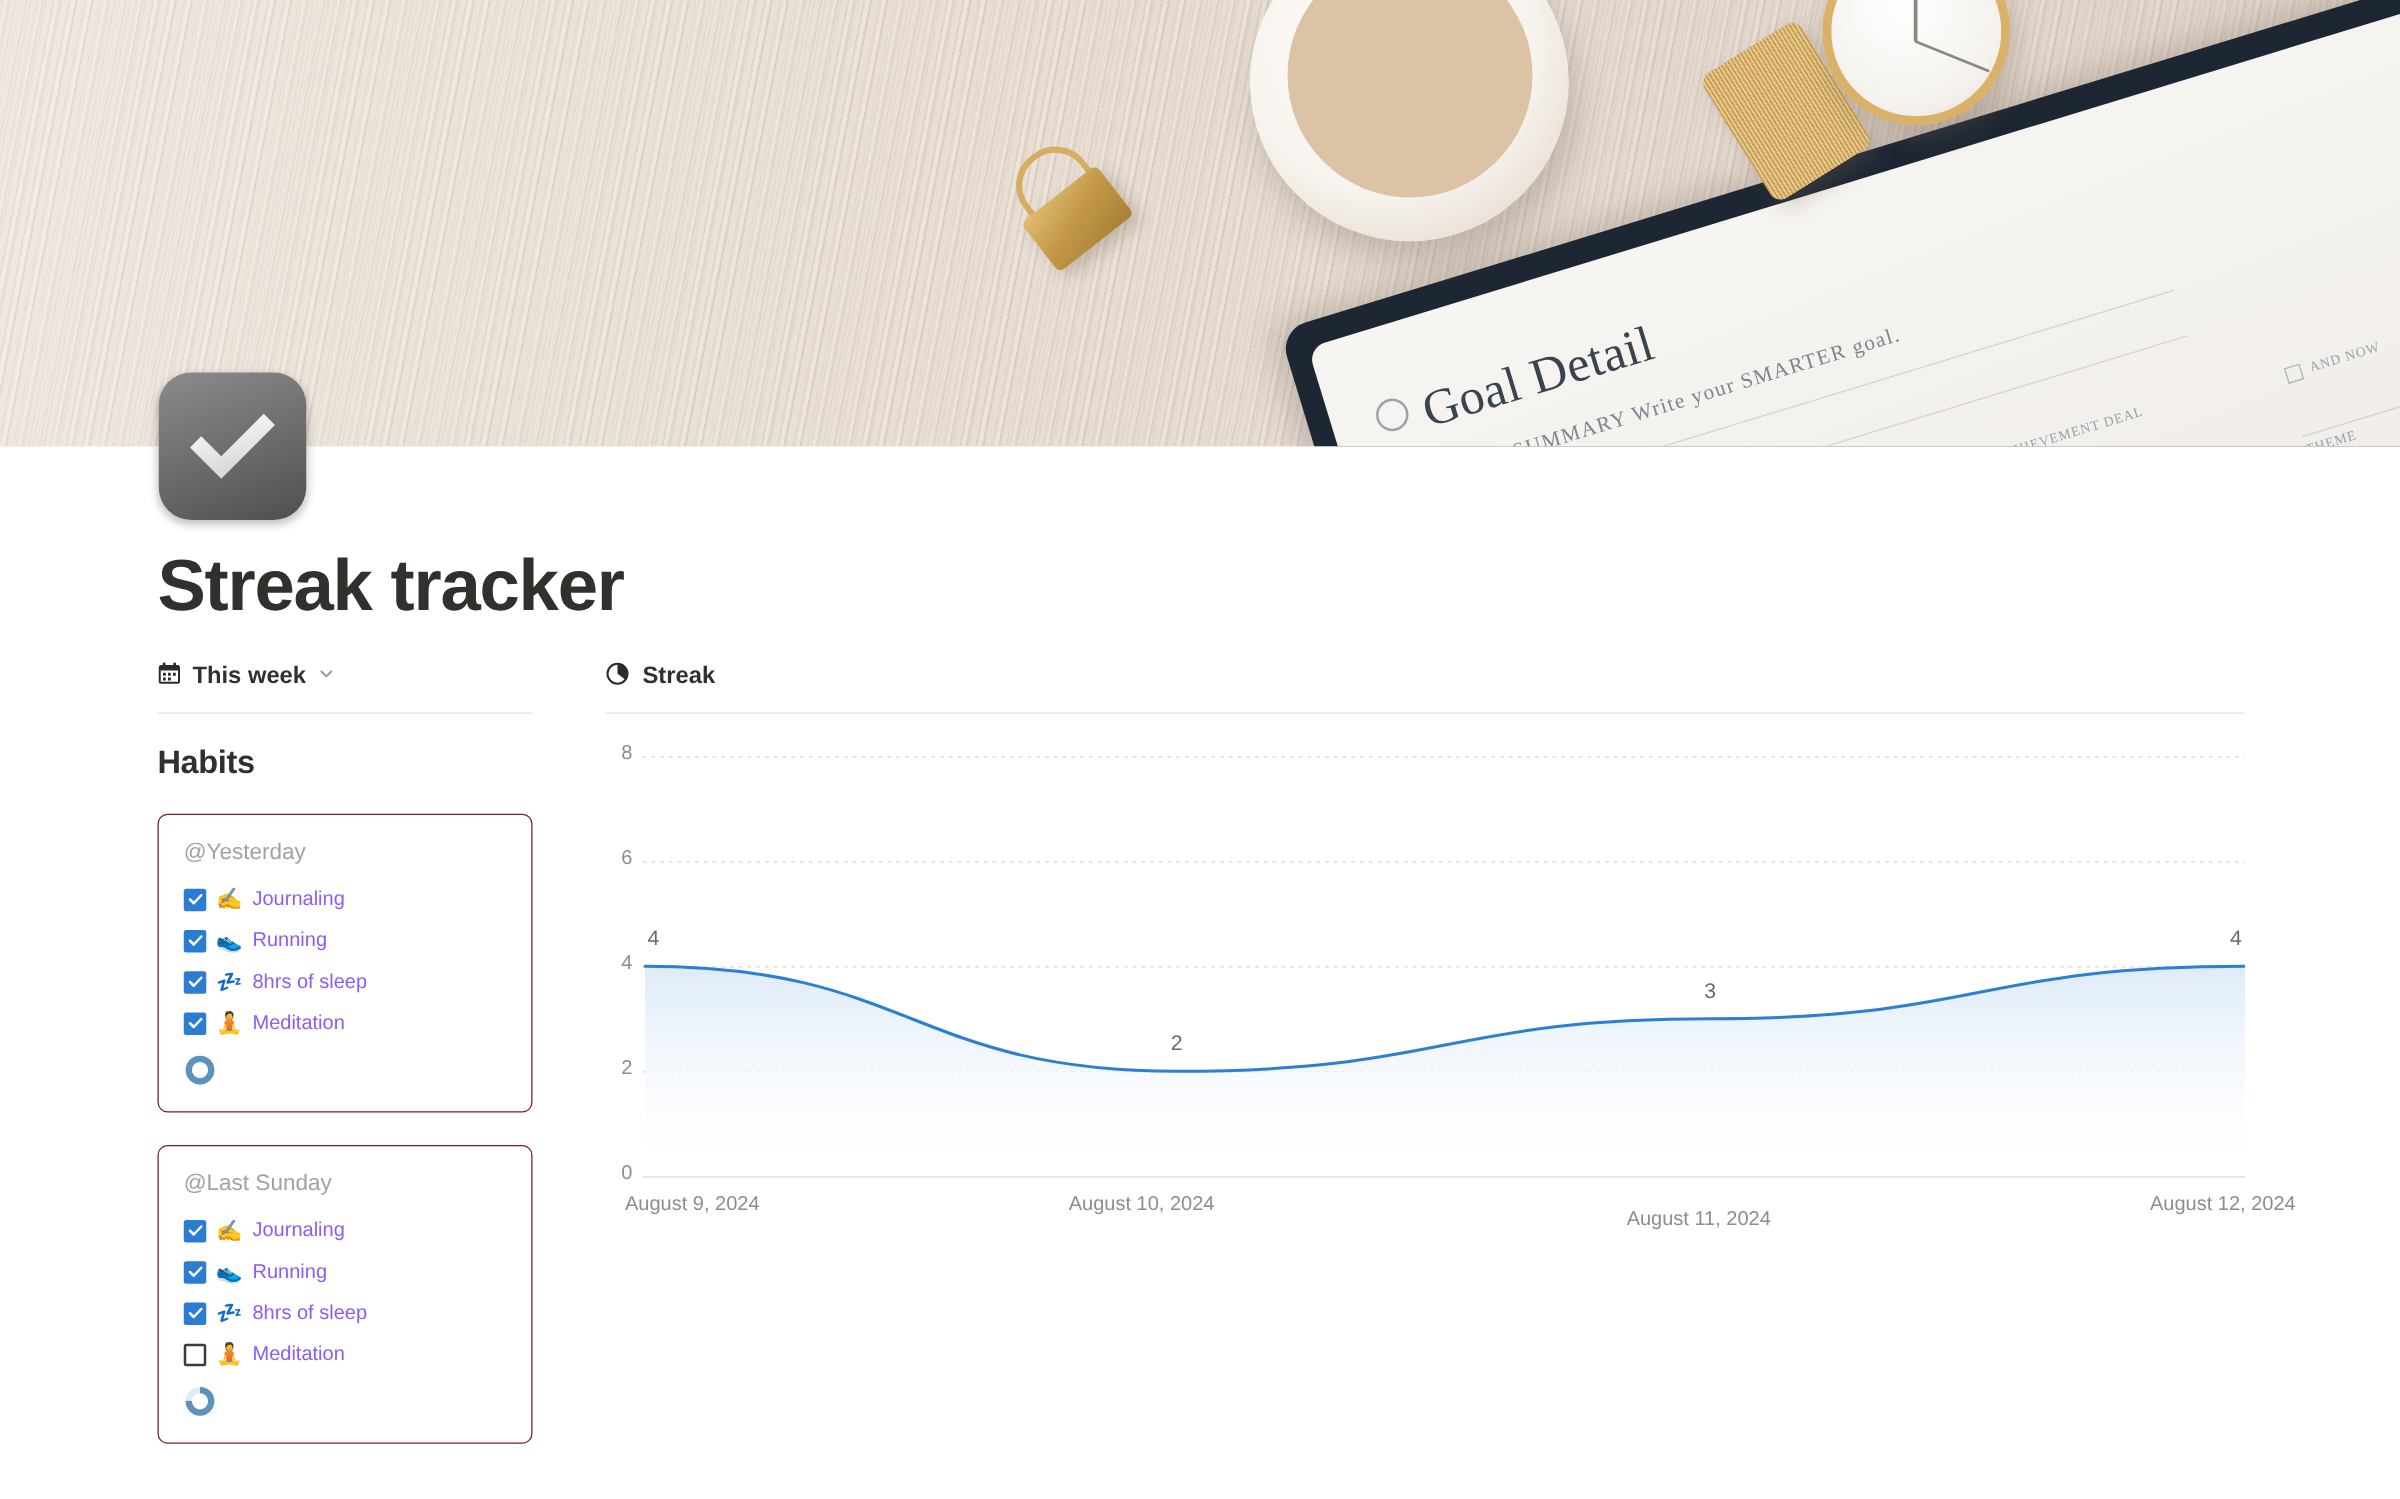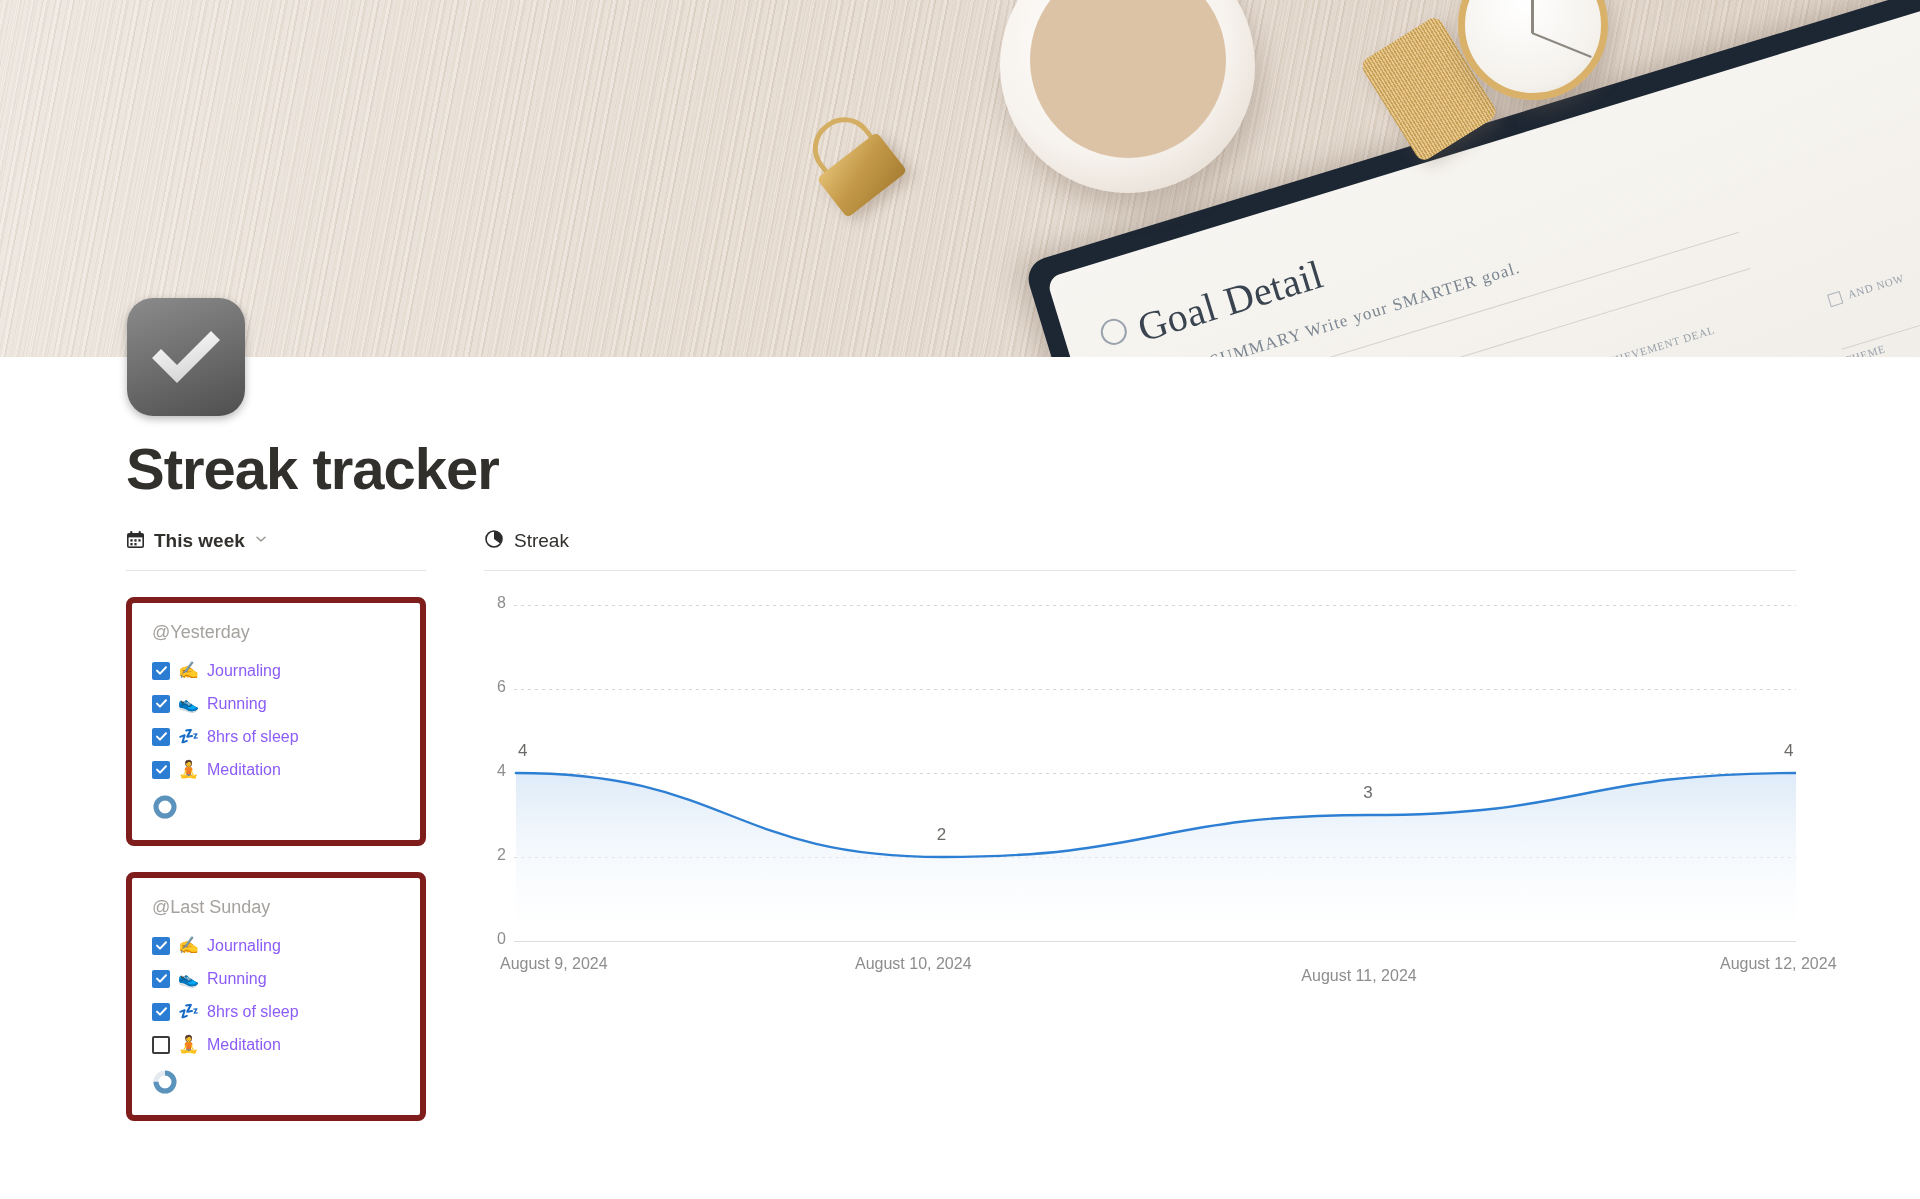--- a/index.html
+++ b/index.html
@@ -244,21 +244,21 @@
     margin-top: 23px;
     font-size: 26px;
     font-weight: bold;
     color: #32302c;
     letter-spacing: -.3px;
   }
 
   .habit-card {
     margin-top: 26px;
     width: 300px;
-    border: 6px solid #7f1d1d;
+    border: 1px solid #7f1d1d;
     border-radius: 8px;
     background: #fff;
     padding: 19px 20px 16px 20px;
   }
   .card-title {
     font-size: 18px;
     color: #a5a29d;
     margin-bottom: 11px;
   }
   .habit-row {
@@ -278,21 +278,21 @@
   .cbox.off { background: #fff; border: 2px solid #3c3c3c; }
   .habit-emoji { font-size: 17px; width: 21px; text-align: center; }
   .habit-name { font-size: 16px; color: #8b5cf6; }
   .ring-wrap { height: 38px; display: flex; align-items: center; padding-top: 4px; }
 
   
   .chart-panel { position: absolute; left: 484px; top: 169px; width: 1312px; }
   .chart-head {
     display: flex; align-items: center; gap: 10px; height: 30px;
   }
-  .chart-head-label { font-size: 19px; font-weight: normal; color: #32302c; }
+  .chart-head-label { font-size: 19px; font-weight: bold; color: #32302c; }
   .chart-divider {
     margin-top: 14px;
     width: 1312px; height: 1px;
     background: #e6e4e1;
   }
   .chart-area { position: relative; margin-top: 8px; width: 1312px; height: 420px; }
   .ylabel {
     position: absolute;
     font-size: 16px;
     color: #8d8d8d;
@@ -405,20 +405,21 @@
       <span class="week-label">This week</span>
       <span>
         <svg width="14" height="14" viewBox="0 0 14 14" aria-hidden="true">
           <path d="M3 5.2 L7 9 L11 5.2" fill="none" stroke="#9a9893" stroke-width="1.5" stroke-linecap="round" stroke-linejoin="round"></path>
         </svg>
       </span>
     </div>
 
     <div class="divider"></div>
 
+    <div class="habits-heading">Habits</div>
 
     <div id="cards-host">
         <div class="habit-card">
           <div class="card-title">@Yesterday</div>
           <div class="habit-row">
             <span class="cbox on">
               <svg width="13" height="13" viewBox="0 0 13 13" aria-hidden="true">
                 <path d="M2 6.6 L5 9.6 L11 3.2" fill="none" stroke="#fff" stroke-width="2" stroke-linecap="round" stroke-linejoin="round"></path>
               </svg>
             </span>

